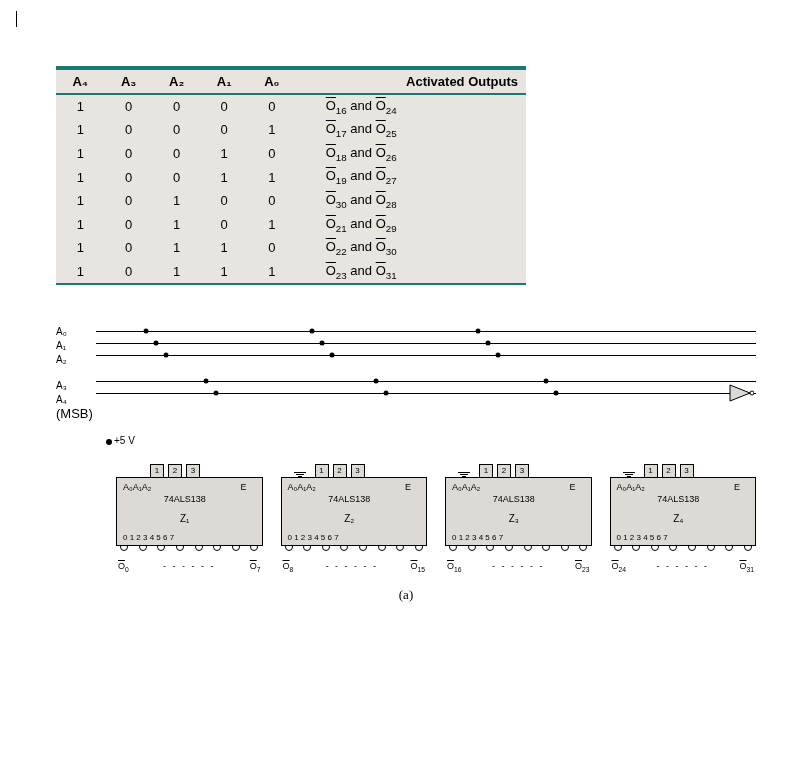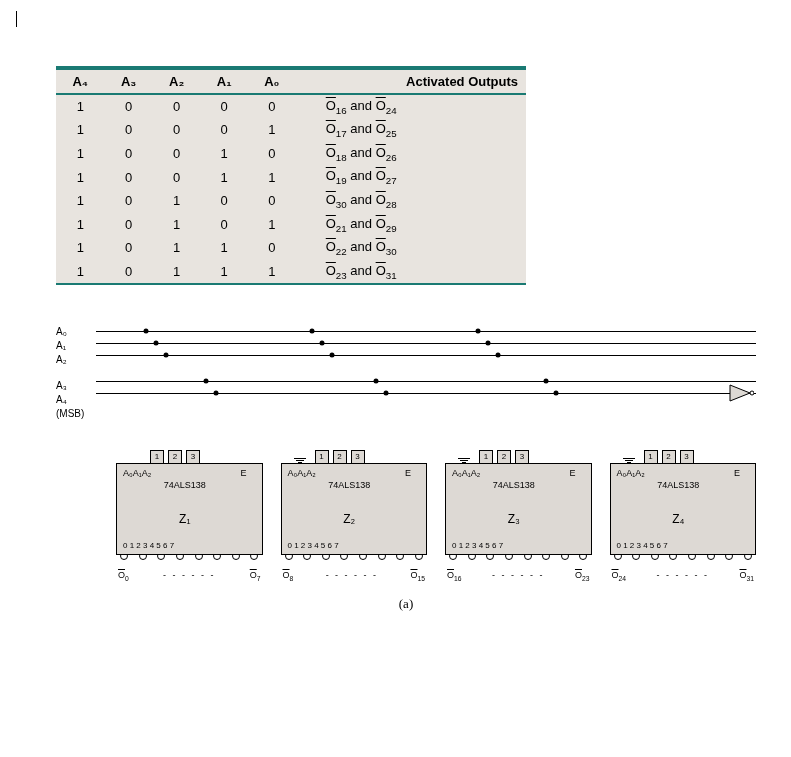--- a/index.html
+++ b/index.html
@@ -162,26 +162,26 @@
     font-size: 9px;
     line-height: 1.3;
     text-align: center;
     position: relative;
   }
   .chip .row1 {
     display: flex;
     justify-content: space-between;
     font-size: 9px;
   }
-  .chip .zlabel { font-size: 12px; margin-top:20px;}
+  .chip .zlabel { font-size: 10px; margin-top:6px;}
   .chip .bottom-pins {
     display: flex;
     justify-content: space-between;
     font-size: 8px;
-    margin-top: 14px;
+    margin-top: 8px;
   }
   .bubble-row {
     display:flex;
     justify-content: space-between;
     padding: 0 4px;
   }
   .bubble {
     width: 6px; height: 6px; border:1px solid #000; border-radius:50%;
     background:#fff;
     margin-top:-3px;
@@ -313,21 +313,21 @@
 
 <div class="circuit">
 
   <div class="input-labels">
     <div>A₀</div>
     <div>A₁</div>
     <div>A₂</div>
     <div style="height:12px"></div>
     <div>A₃</div>
     <div>A₄</div>
-    <div style="font-size:10px">(MSB)</div>
+    <div style="font-size:13px">(MSB)</div>
   </div>
 
   <div class="bus-area">
     <div class="hline" style="top:6px"></div>
     <div class="hline" style="top:18px"></div>
     <div class="hline" style="top:30px"></div>
     <div class="hline" style="top:56px"></div>
     <div class="hline" style="top:68px"></div>
 
     <div class="dot" style="top:6px;left:50px"></div>
@@ -345,20 +345,21 @@
     <div class="dot" style="top:68px;left:290px"></div>
     <div class="dot" style="top:56px;left:450px"></div>
     <div class="dot" style="top:68px;left:460px"></div>
 
     <svg class="buffer-tri" width="26" height="20">
       <polygon points="2,2 2,18 22,10" fill="#ddd9d4" stroke="#000" stroke-width="1"></polygon>
       <circle cx="24" cy="10" r="2" fill="#fff" stroke="#000" stroke-width="1"></circle>
     </svg>
   </div>
 
+  <div class="plus5"><span style="display:inline-block;width:6px;height:6px;background:#000;border-radius:50%;margin-right:2px;vertical-align:middle;"></span><span>+5 V</span></div>
 
   <div class="chips-row">
 
     <div class="chip-block">
       <div class="top-inputs">
         <span class="gnd"></span>
         <div class="pin-box">
             <span>1</span>
             <span>2</span>
             <span>3</span>

